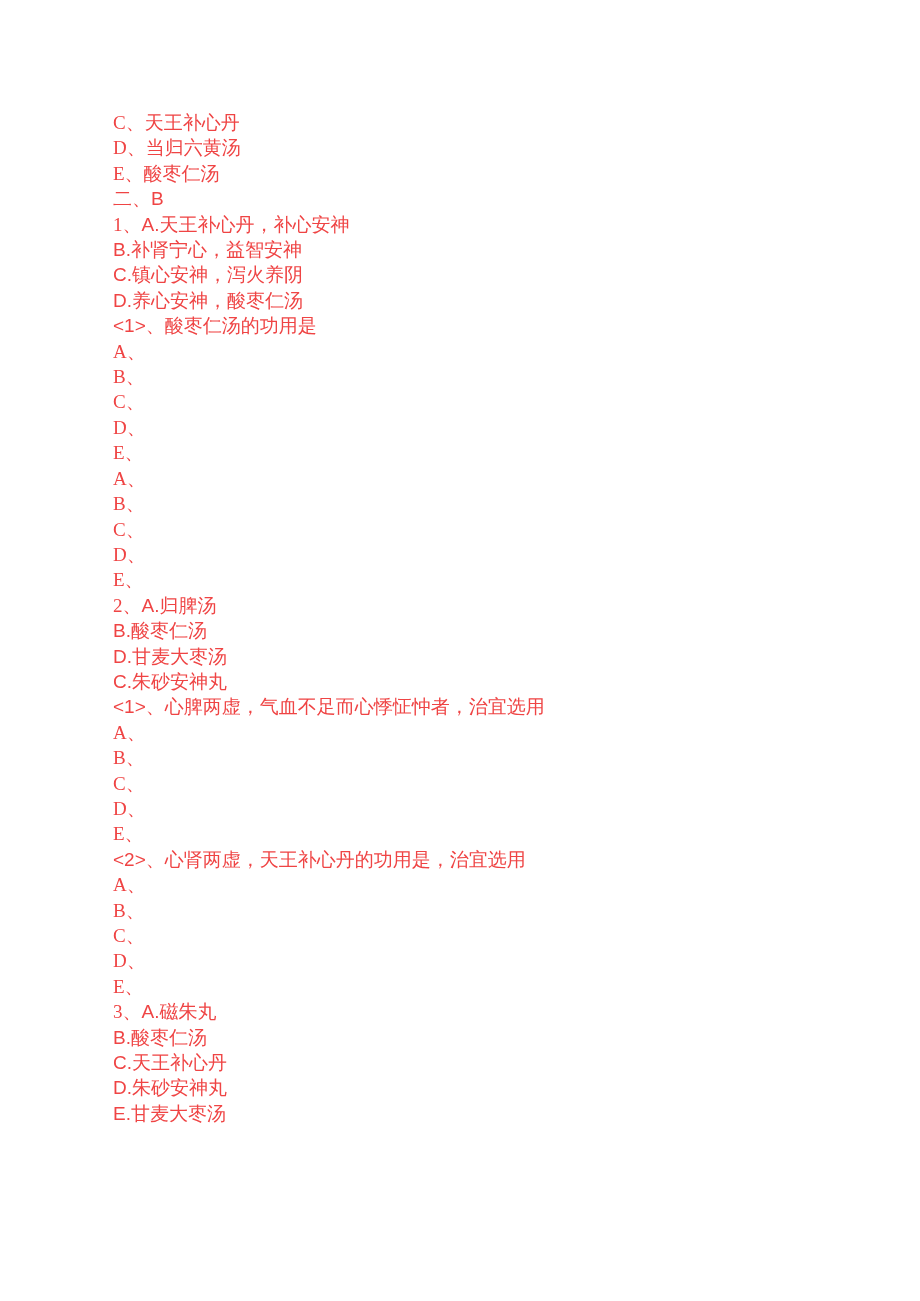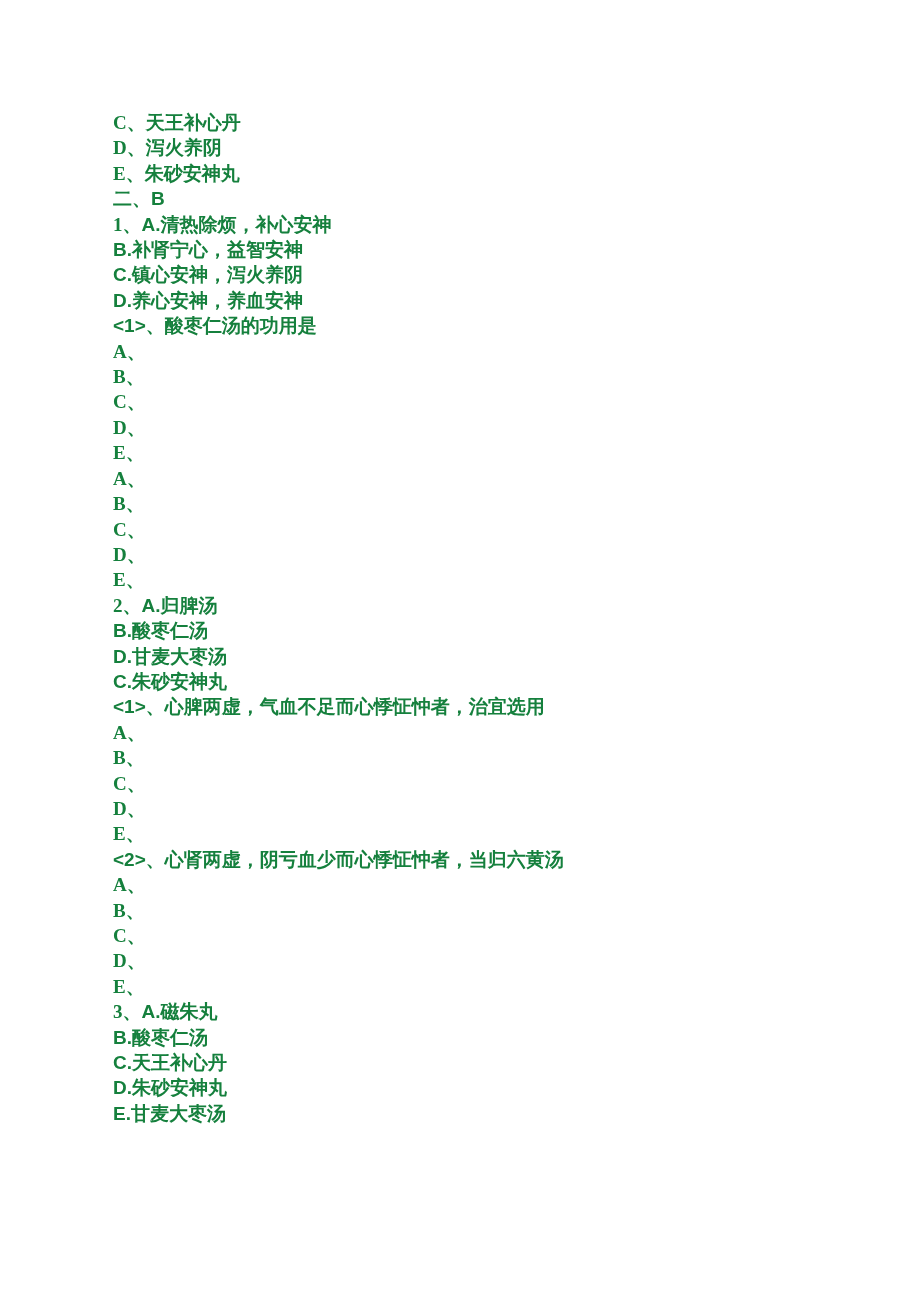--- a/index.html
+++ b/index.html
@@ -7,42 +7,41 @@
     padding: 0;
     background: #ffffff;
     font-family: "SimSun", "宋体", serif;
     width: 920px;
     min-height: 1301px;
   }
   .page {
     padding: 110px 0 0 113px;
     font-size: 19px;
     line-height: 25.4px;
-    color: #15803d;
-    font-weight: bold;
+    color: #ef4444;
   }
   .line {
     white-space: pre;
   }
   .latin {
     font-family: Arial, "Helvetica Neue", Helvetica, sans-serif;
   }
 </style>
 </head>
 <body>
 
 <div class="page" id="page-root">
     <div class="line"><span>C、天王补心丹</span></div>
-    <div class="line"><span>D、泻火养阴</span></div>
-    <div class="line"><span>E、朱砂安神丸</span></div>
+    <div class="line"><span>D、当归六黄汤</span></div>
+    <div class="line"><span>E、酸枣仁汤</span></div>
     <div class="line"><span>二、</span><span class="latin">B</span></div>
-    <div class="line"><span>1、</span><span class="latin">A.</span><span>清热除烦，补心安神</span></div>
+    <div class="line"><span>1、</span><span class="latin">A.</span><span>天王补心丹，补心安神</span></div>
     <div class="line"><span class="latin">B.</span><span>补肾宁心，益智安神</span></div>
     <div class="line"><span class="latin">C.</span><span>镇心安神，泻火养阴</span></div>
-    <div class="line"><span class="latin">D.</span><span>养心安神，养血安神</span></div>
+    <div class="line"><span class="latin">D.</span><span>养心安神，酸枣仁汤</span></div>
     <div class="line"><span class="latin">&lt;1&gt;</span><span>、酸枣仁汤的功用是</span></div>
     <div class="line"><span>A、</span></div>
     <div class="line"><span>B、</span></div>
     <div class="line"><span>C、</span></div>
     <div class="line"><span>D、</span></div>
     <div class="line"><span>E、</span></div>
     <div class="line"><span>A、</span></div>
     <div class="line"><span>B、</span></div>
     <div class="line"><span>C、</span></div>
     <div class="line"><span>D、</span></div>
@@ -50,21 +49,21 @@
     <div class="line"><span>2、</span><span class="latin">A.</span><span>归脾汤</span></div>
     <div class="line"><span class="latin">B.</span><span>酸枣仁汤</span></div>
     <div class="line"><span class="latin">D.</span><span>甘麦大枣汤</span></div>
     <div class="line"><span class="latin">C.</span><span>朱砂安神丸</span></div>
     <div class="line"><span class="latin">&lt;1&gt;</span><span>、心脾两虚，气血不足而心悸怔忡者，治宜选用</span></div>
     <div class="line"><span>A、</span></div>
     <div class="line"><span>B、</span></div>
     <div class="line"><span>C、</span></div>
     <div class="line"><span>D、</span></div>
     <div class="line"><span>E、</span></div>
-    <div class="line"><span class="latin">&lt;2&gt;</span><span>、心肾两虚，阴亏血少而心悸怔忡者，当归六黄汤</span></div>
+    <div class="line"><span class="latin">&lt;2&gt;</span><span>、心肾两虚，天王补心丹的功用是，治宜选用</span></div>
     <div class="line"><span>A、</span></div>
     <div class="line"><span>B、</span></div>
     <div class="line"><span>C、</span></div>
     <div class="line"><span>D、</span></div>
     <div class="line"><span>E、</span></div>
     <div class="line"><span>3、</span><span class="latin">A.</span><span>磁朱丸</span></div>
     <div class="line"><span class="latin">B.</span><span>酸枣仁汤</span></div>
     <div class="line"><span class="latin">C.</span><span>天王补心丹</span></div>
     <div class="line"><span class="latin">D.</span><span>朱砂安神丸</span></div>
     <div class="line"><span class="latin">E.</span><span>甘麦大枣汤</span></div>

